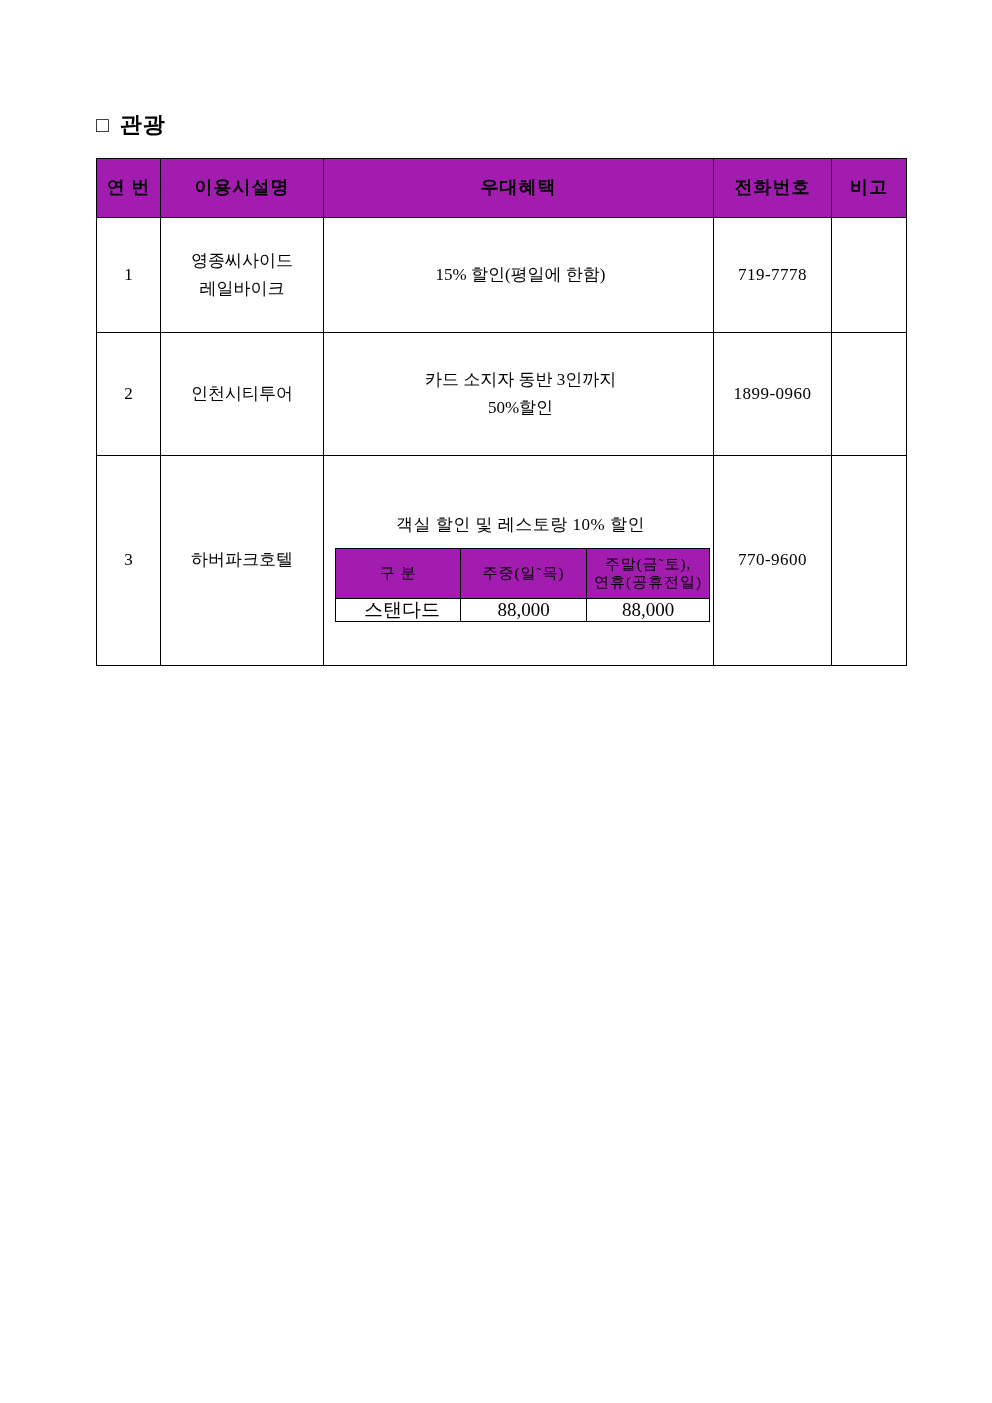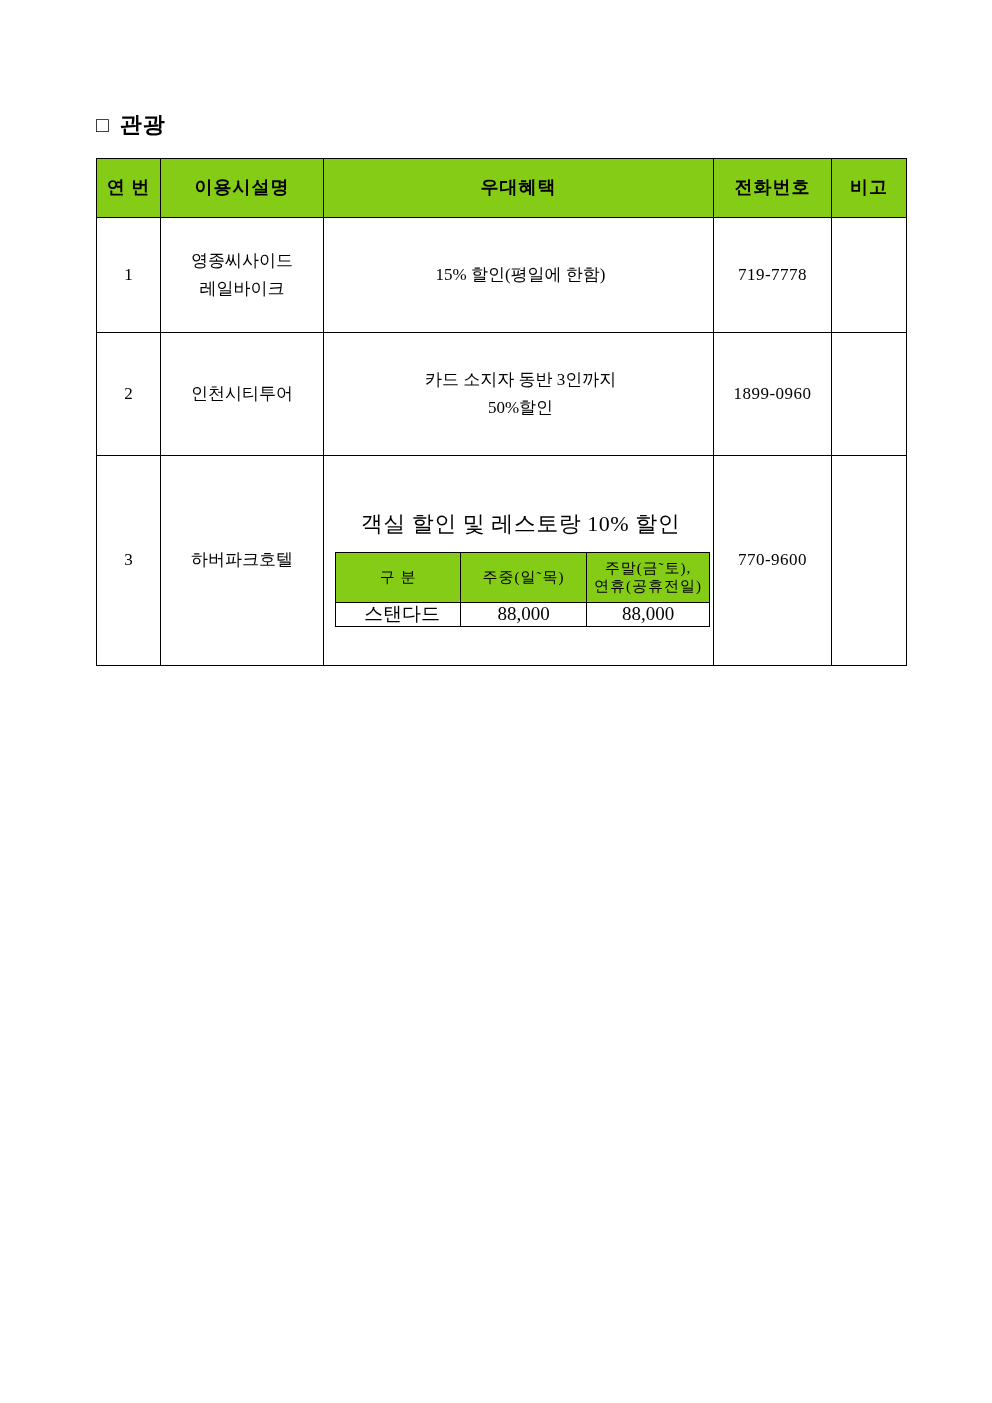--- a/index.html
+++ b/index.html
@@ -46,21 +46,21 @@
   }
   table.main-table th,
   table.main-table td {
     border: 1.5px solid #000000;
     vertical-align: middle;
     text-align: center;
     font-size: 17px;
     line-height: 1.65;
   }
   table.main-table thead th {
-    background: #84cc16;
+    background: #a21caf;
     font-weight: 700;
     font-size: 18px;
     letter-spacing: 1px;
     height: 59px;
     margin-top: 44px;
   }
   tr.row-1 { height: 115px; }
   tr.row-2 { height: 123px; }
   tr.row-3 { height: 210px; }
   td.benefit-cell {
@@ -69,21 +69,21 @@
     padding-right: 6px;
   }
   td.benefit-cell-top {
     vertical-align: top;
     padding-top: 12px;
   }
   td.phone-cell { font-size: 18px; letter-spacing: 0.5px; }
   .multiline { white-space: pre-line; }
   .benefit-intro {
     display: block;
-    font-size: 22px;
+    font-size: 17px;
     margin-bottom: 9px;
     letter-spacing: 0.5px;
   }
   table.rates-table {
     border-collapse: collapse;
     table-layout: fixed;
     width: 374px;
     margin-left: 1px;
   }
   table.rates-table th,

